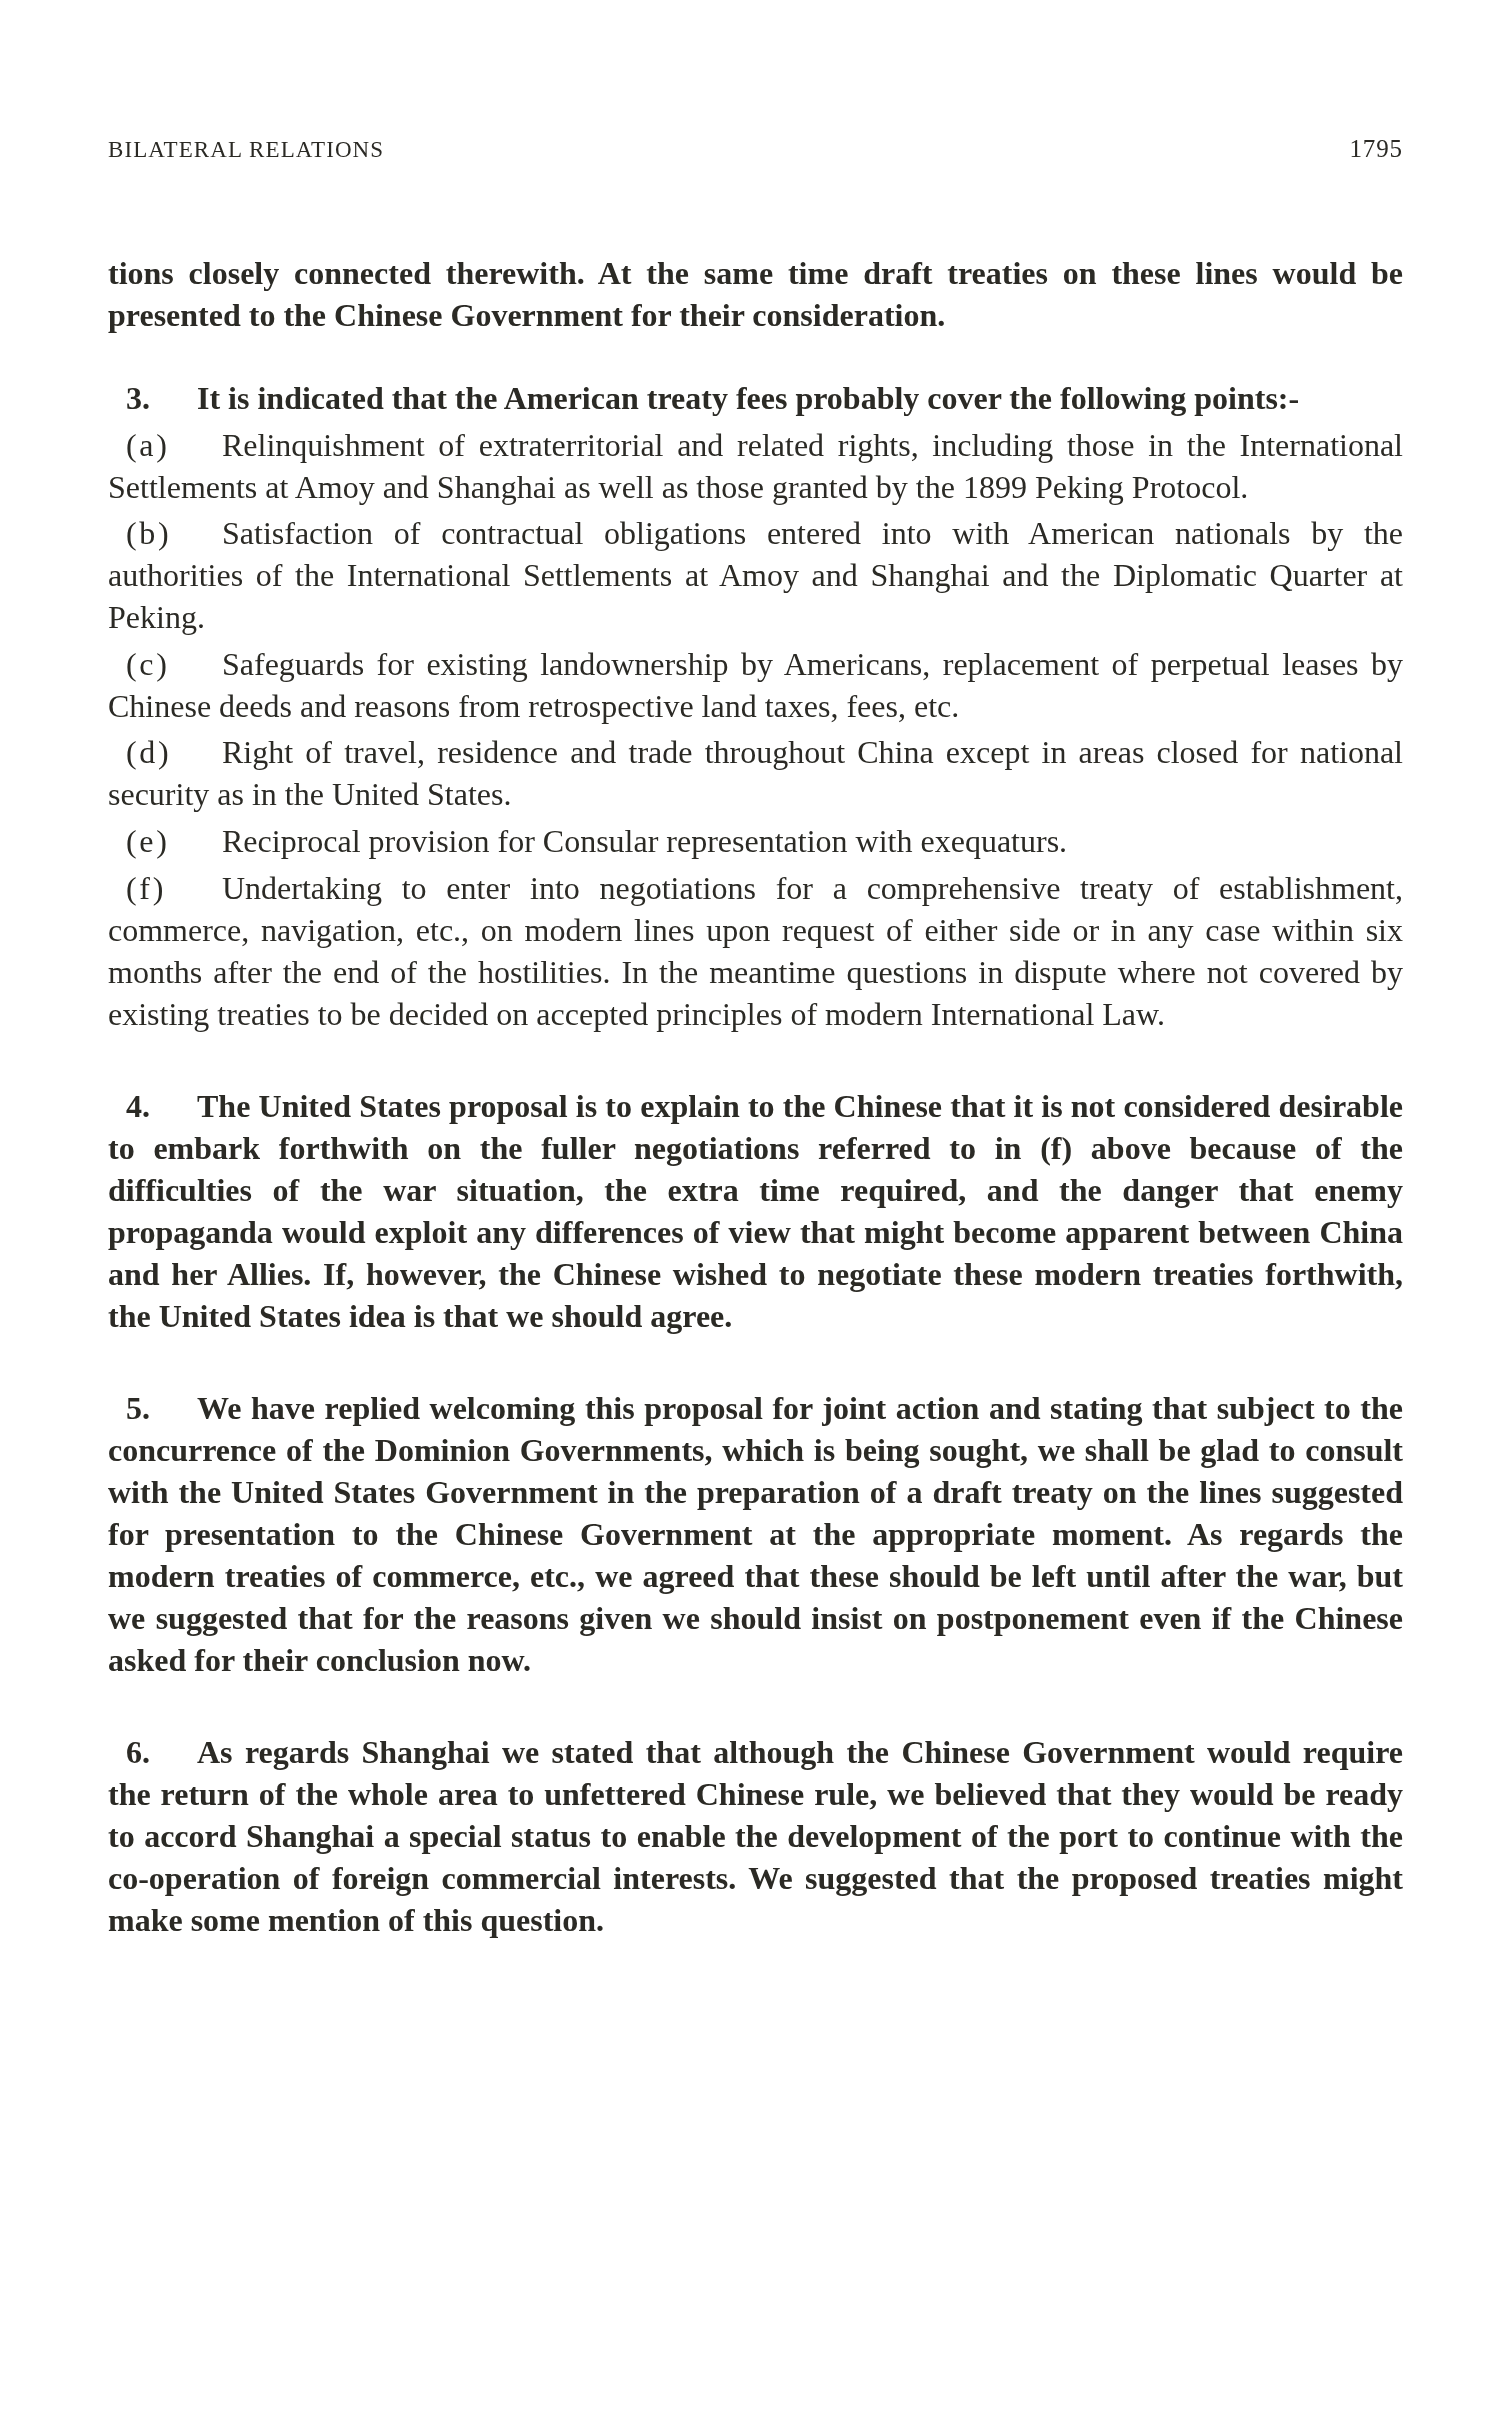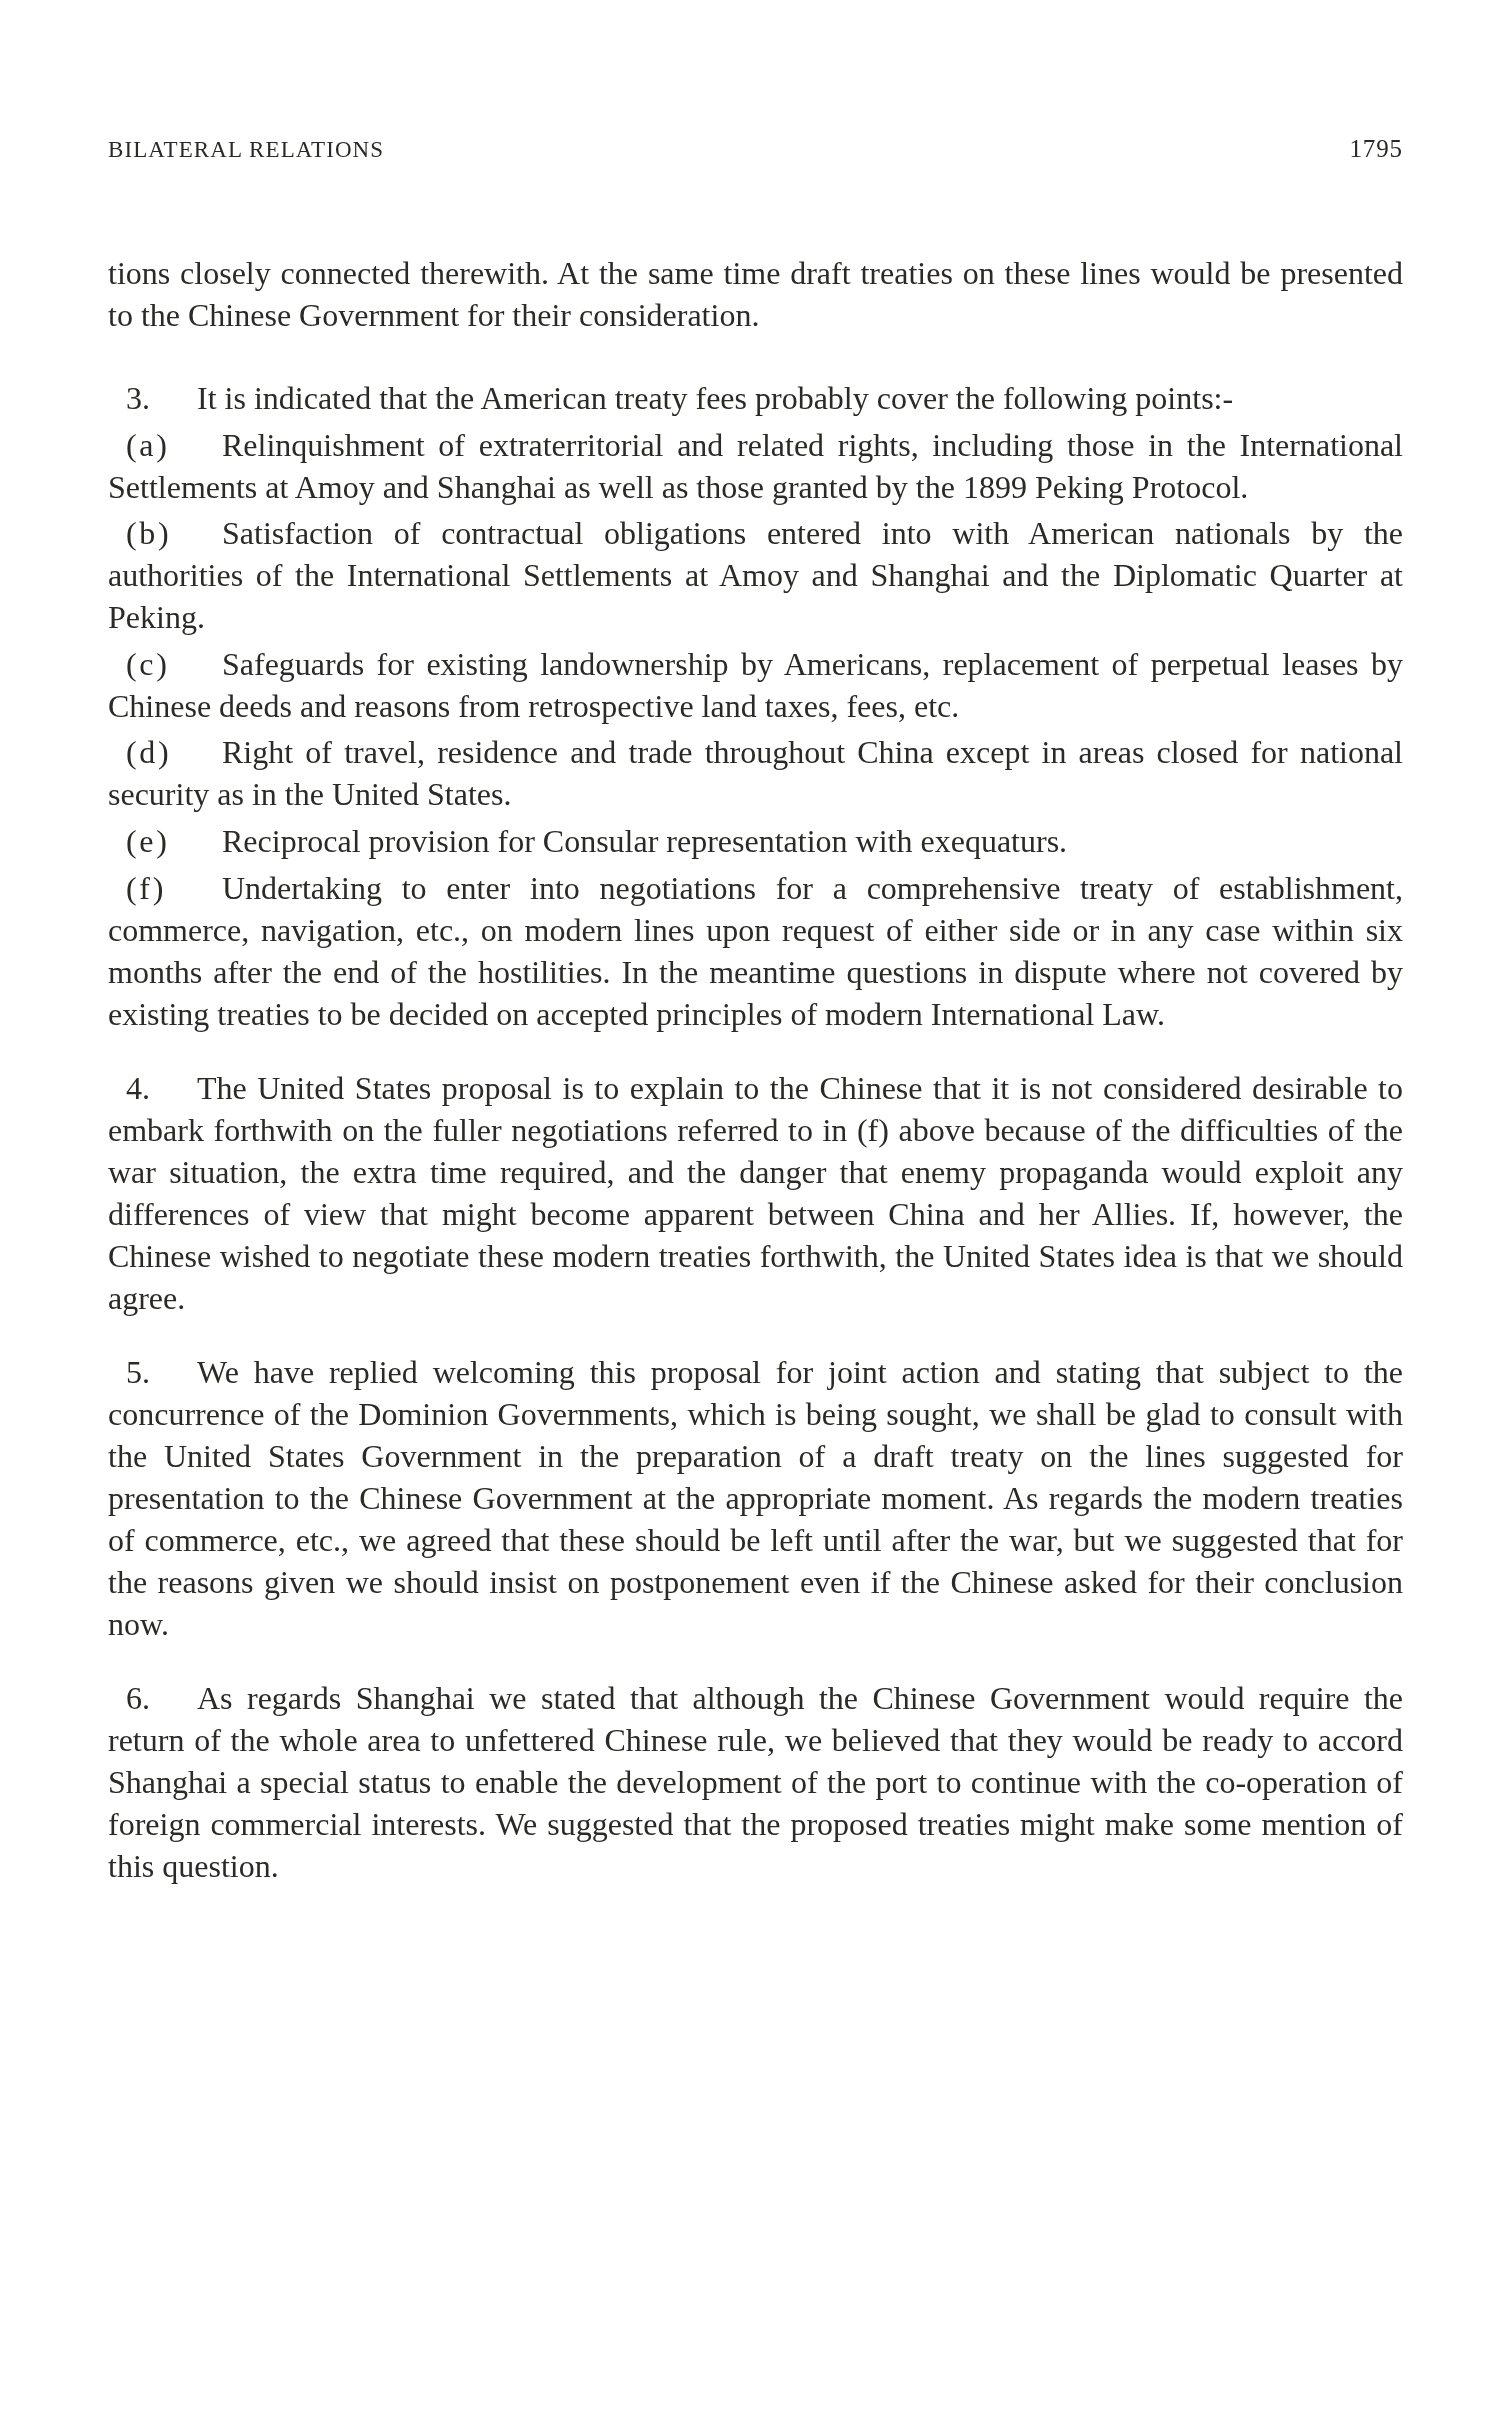--- a/index.html
+++ b/index.html
@@ -42,23 +42,24 @@
     margin-top: 71px;
     font-size: 32px;
     line-height: 42px;
     text-align: justify;
     text-justify: inter-word;
   }
   .para {
     margin: 0;
     text-indent: 0;
     hyphens: manual;
+    font-weight: bold;
   }
   .para.numbered {
-    margin-top: 32px;
+    margin-top: 50px;
     text-indent: 18px;
   }
   .para.numbered.first-numbered {
     margin-top: 41px;
   }
   .para .num {
     display: inline-block;
     width: 71px;
     text-indent: 0;
   }

